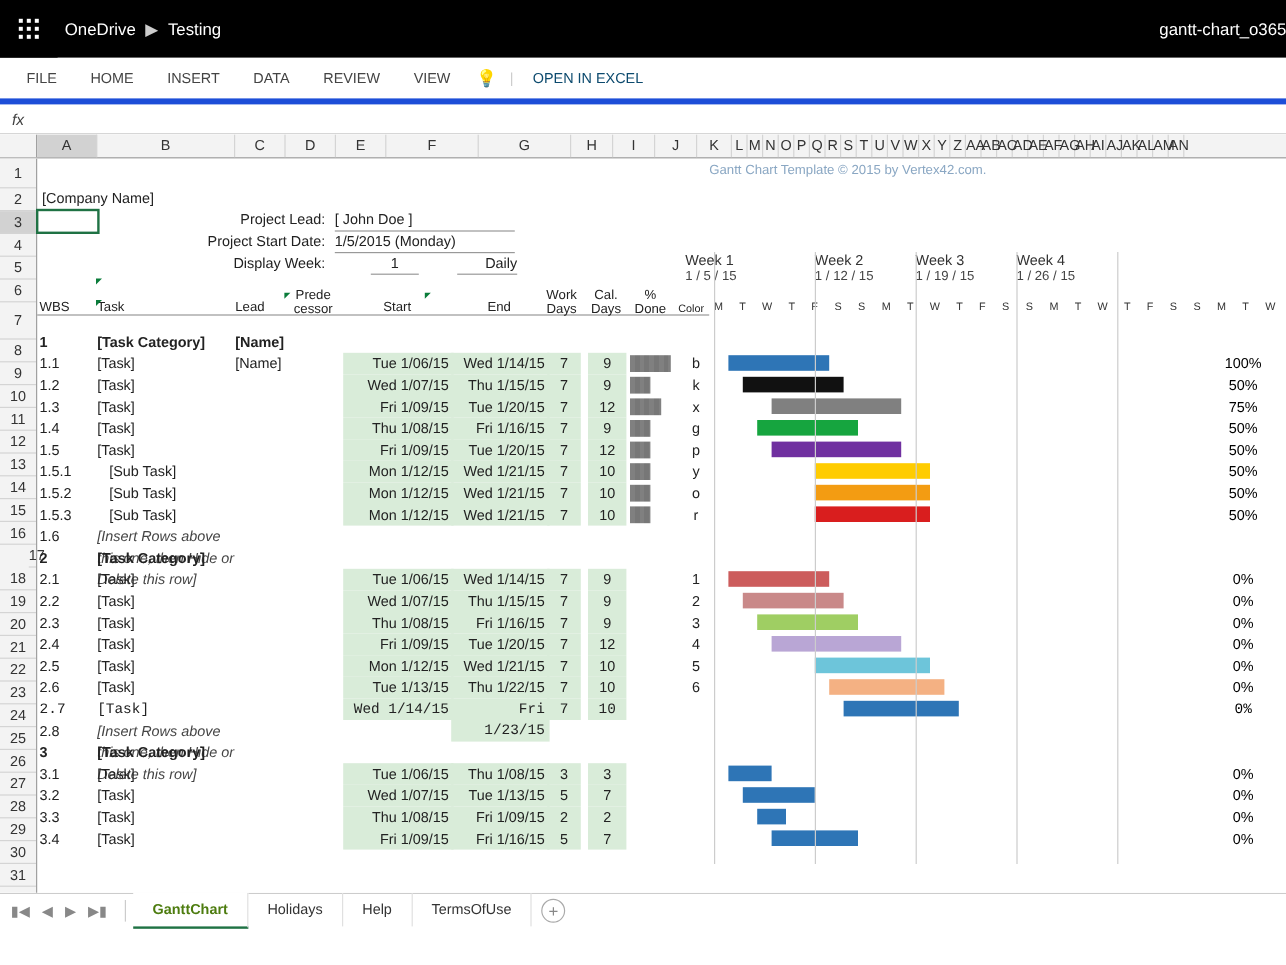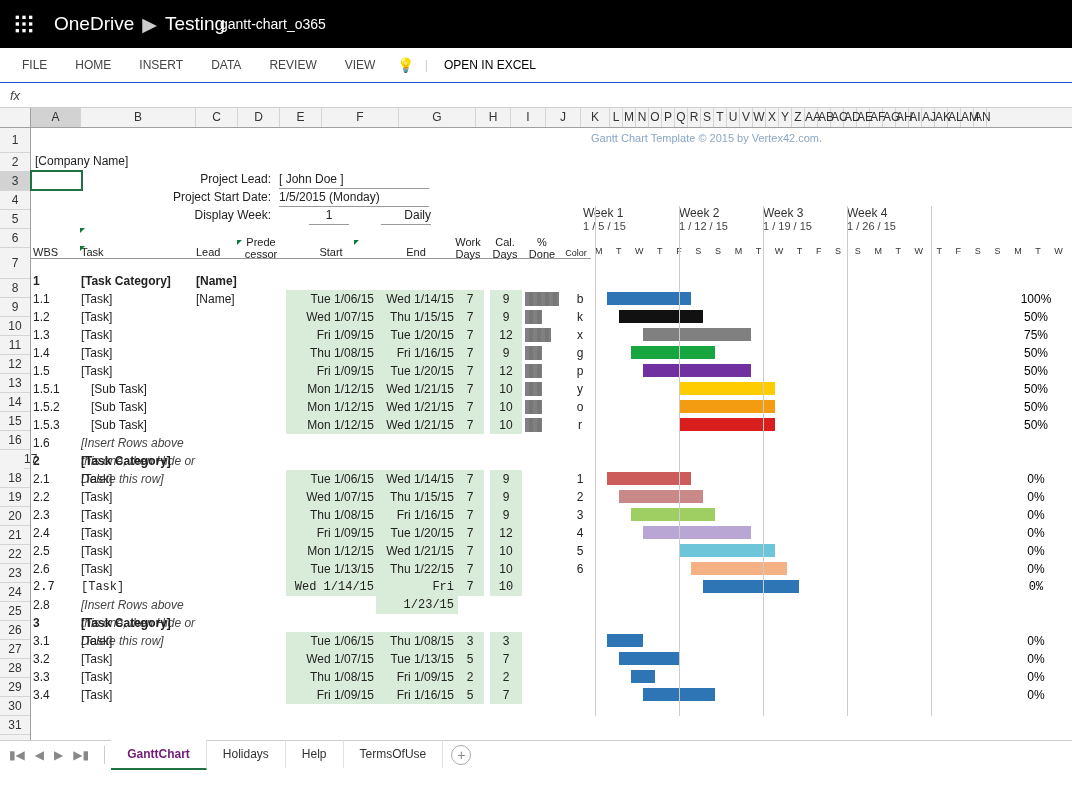--- a/index.html
+++ b/index.html
@@ -1,29 +1,29 @@
 <!DOCTYPE html>
 <html><head>
 <meta charset="utf-8">
 <style>
 html,body{margin:0;padding:0;font-family:"Segoe UI",Arial,sans-serif;font-size:12px;color:#222;background:#fff;overflow:hidden;width:1072px;height:804px}
 .header-bar{height:48px;background:#000;color:#fff;display:flex;align-items:center;position:relative}
 .app-launcher{width:48px;height:48px;background:#000;display:flex;align-items:center;justify-content:center}
 .app-launcher svg{width:20px;height:20px}
 .app-brand{background:#107c41;height:48px;display:flex;align-items:center;padding:0 20px;font-size:17px;font-weight:400}
-.breadcrumb-area{display:flex;align-items:center;padding-left:6px;font-size:19px}
+.breadcrumb-area{display:flex;align-items:center;padding-left:6px;font-size:14px}
 .breadcrumb-sep{margin:0 8px;opacity:.8}
-.doc-name{position:absolute;left:50%;transform:translateX(-50%);font-size:14px;width:100%;text-align:left}
+.doc-name{position:absolute;left:50%;transform:translateX(-50%);font-size:14px;width:100%;text-align:right}
 .doc-name span{margin-left:220px}
-.ribbon{height:34px;display:flex;align-items:center;border-bottom:1px solid #1d4ed8;padding-left:8px;background:#fff}
+.ribbon{height:34px;display:flex;align-items:center;border-bottom:5px solid #1d4ed8;padding-left:8px;background:#fff}
 .ribbon .tab{padding:0 14px;height:34px;display:flex;align-items:center;font-size:12px;color:#444;cursor:pointer}
 .tellme{margin-left:8px;height:22px;border:1px solid #ccc;background:#fff;padding:0 6px;display:flex;align-items:center;color:#888;width:180px;font-size:12px}
 .bulb{margin-left:8px;color:#f2c811;font-size:14px}
 .tabdiv{margin:0 10px;color:#ccc}
-.open-excel{color:#000000;font-size:12px;cursor:pointer;margin-left:6px}
+.open-excel{color:#0c4a6e;font-size:12px;cursor:pointer;margin-left:6px}
 .fx-bar{height:24px;border-bottom:1px solid #ccc;display:flex;align-items:center;padding-left:10px;font-style:italic;color:#444;font-size:13px}
 .grid-wrap{position:relative;height:632px;overflow:hidden;background:#fff}
 .colhdr-row{height:19px;background:#f3f3f3;border-bottom:1px solid #a0a0a0;display:flex;font-size:12px;color:#333}
 .rownum-col{width:30px;flex:0 0 30px;background:#f3f3f3;border-right:1px solid #a0a0a0;text-align:center}
 .colhdr{border-right:1px solid #d4d4d4;text-align:center;line-height:19px;height:19px}
 .colhdr.sel{background:#d2d2d2}
 .grid-body{display:flex;height:613px;overflow:hidden}
 .rownums{width:30px;flex:0 0 30px;border-right:1px solid #a0a0a0;background:#f3f3f3}
 .rownums div{height:18px;line-height:18px;font-size:12px;color:#333;text-align:center;border-bottom:1px solid #d4d4d4}
 .rownums div.sel{background:#d2d2d2}
@@ -58,21 +58,21 @@
 .datarow .clr{position:absolute;left:536px;width:26px;text-align:center}
 .datarow .bold{font-weight:bold}
 .datarow .ital{font-style:italic;color:#444}
 .gantt-bar{position:absolute;height:13px;top:2px}
 .vline{position:absolute;top:0;bottom:0;border-left:1px solid #ccc}
 .sheet-tabs{height:28px;border-top:1px solid #ccc;display:flex;align-items:center;background:#fff}
 .sheet-nav{display:flex;align-items:center;padding:0 6px;gap:4px}
 .sheet-nav span{color:#888;font-size:12px;cursor:pointer;padding:0 3px}
 .sheet-tab-sep{width:1px;height:18px;background:#ccc;margin:0 6px}
 .sheet-tab{padding:0 16px;height:28px;line-height:28px;font-size:12px;color:#333;cursor:pointer;border-right:1px solid #e0e0e0}
-.sheet-tab.active{color:#701a75;font-weight:bold;border-bottom:2px solid #1f7244;background:#fff}
+.sheet-tab.active{color:#4d7c0f;font-weight:bold;border-bottom:2px solid #1f7244;background:#fff}
 .addsheet{margin-left:8px;width:18px;height:18px;border:1px solid #aaa;border-radius:50%;display:flex;align-items:center;justify-content:center;color:#888;font-size:14px;cursor:pointer}
 .green-tri{position:absolute;width:0;height:0;border-style:solid;border-width:5px 5px 0 0;border-color:#0a7c3a transparent transparent transparent}
 </style>
 </head>
 <body>
 
 <div class="header-bar">
   <div class="app-launcher">
     <svg viewBox="0 0 24 24">
         <g fill="#fff">
@@ -200,21 +200,21 @@
 
       <div class="lblrow" style="left:120px;top:42px;width:120px">Project Lead:</div>
       <div class="valrow underline" style="left:248px;top:42px;width:150px">[ John Doe ]</div>
       <div class="lblrow" style="left:120px;top:60px;width:120px">Project Start Date:</div>
       <div class="valrow underline" style="left:248px;top:60px;width:150px">1/5/2015 (Monday)</div>
       <div class="lblrow" style="left:120px;top:78px;width:120px">Display Week:</div>
       <div class="valrow underline" style="left:278px;top:78px;width:40px;text-align:center">1</div>
       <div class="valrow underline" style="left:350px;top:78px;width:50px;text-align:right">Daily</div>
 
       <div id="weekhdrs">
-          <div class="week-hdr" style="left: 552px; top: 78px;">
+          <div class="week-hdr" style="left: 540px; top: 78px;">
             <div class="wk">Week 1</div>
             <div class="dt">1 / 5 / 15</div>
           </div>
           <div class="week-hdr" style="left: 648px; top: 78px;">
             <div class="wk">Week 2</div>
             <div class="dt">1 / 12 / 15</div>
           </div>
           <div class="week-hdr" style="left: 732px; top: 78px;">
             <div class="wk">Week 3</div>
             <div class="dt">1 / 19 / 15</div>

